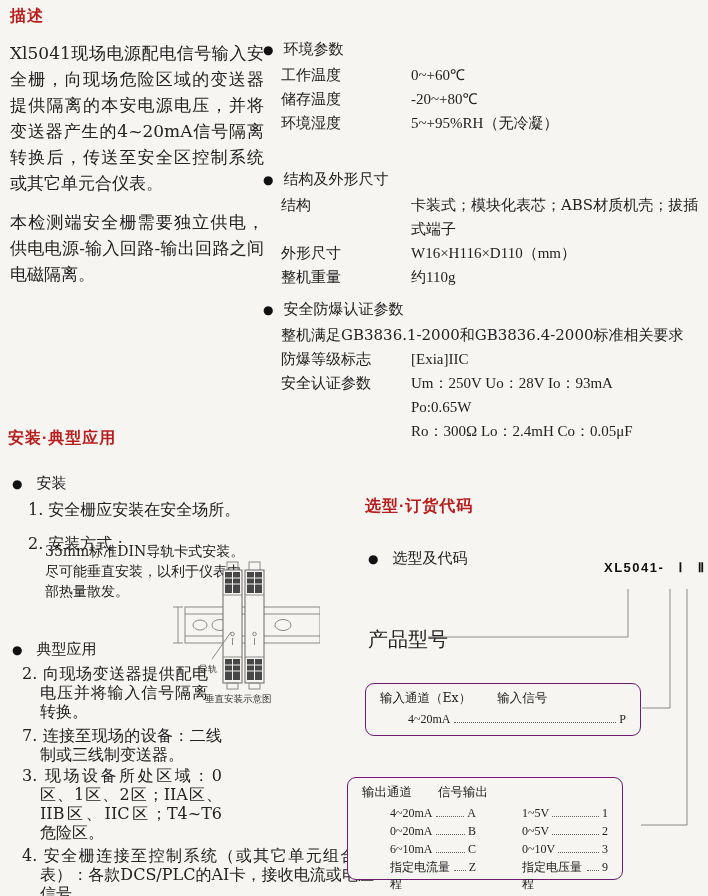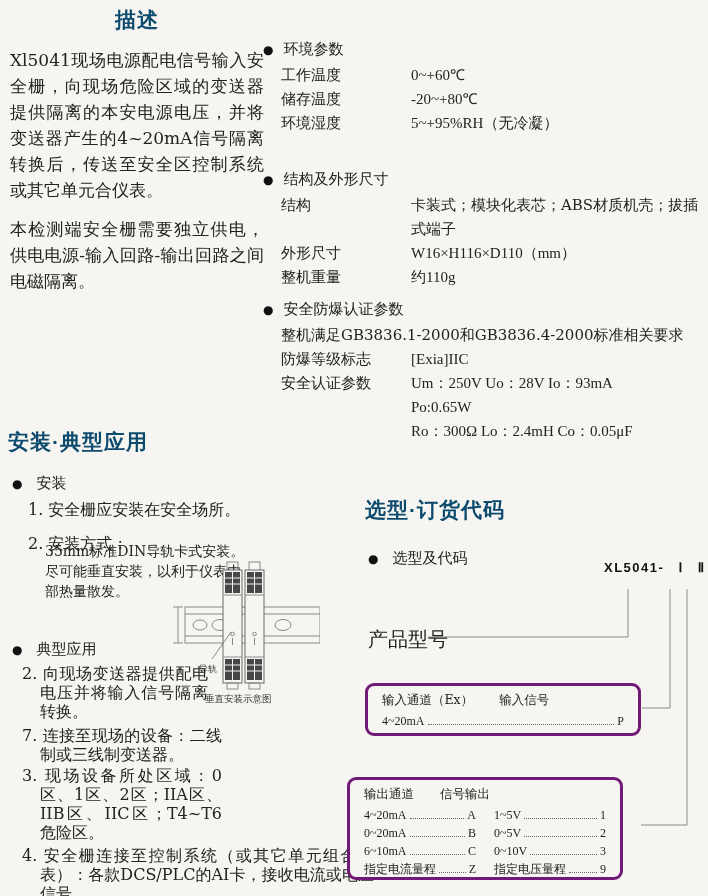--- a/index.html
+++ b/index.html
@@ -3,21 +3,21 @@
 <meta charset="utf-8">
 <style>
   html,body{margin:0;padding:0;}
   .page{
     position:relative;width:708px;height:896px;overflow:hidden;
     background:#f6f5f1;color:#222;
     font-family:"DejaVu Serif", serif;
   }
   *{box-sizing:border-box;}
   h1{margin:0;font-family:"Liberation Sans", sans-serif;font-weight:700;
-     font-size:21px;color:#0c4a6e;letter-spacing:1px;text-align:center;}
+     font-size:16px;color:#b91c1c;letter-spacing:1px;}
   .abs{position:absolute;}
   .kai{font-family:"DejaVu Serif", serif;}
   .val{font-family:"Liberation Serif", serif;}
 
   
   .desc{left:10px;top:6px;width:254px;}
   .desc p{margin:13px 0 0 0;font-size:17px;line-height:26px;text-align:justify;}
 
   
   .spec-block{left:263px;width:443px;font-size:15px;}
@@ -35,24 +35,24 @@
   .bullet-row{display:flex;align-items:center;gap:14px;font-size:15px;}
   .li{font-size:16px;line-height:19px;padding-left:18px;text-indent:-18px;text-align:justify;}
   .note{font-size:14px;line-height:20px;}
 
   
   .h-order{left:365px;top:496px;}
   .model{left:604px;top:560px;font-family:"Liberation Sans", sans-serif;
          font-weight:700;font-size:13px;letter-spacing:1.5px;color:#111;
          display:flex;gap:14px;}
   .prod-label{left:368px;top:626px;font-size:20px;}
-  .code-box{position:absolute;border:3px solid #701a75;border-radius:9px;
+  .code-box{position:absolute;border:1px solid #701a75;border-radius:9px;
             background:#f6f5f1;padding:6px 14px;font-size:12px;}
   .cb-head{display:flex;gap:26px;margin-bottom:3px;font-size:12.5px;}
-  .cb-row{display:flex;align-items:baseline;line-height:17px;}
+  .cb-row{display:flex;align-items:baseline;line-height:17px;margin-left:28px;}
   .leader{flex:1;border-bottom:1.5px dotted #666;margin:0 3px;height:13px;min-width:12px;}
   .cb-grid{display:flex;gap:18px;}
   .cb-col{width:115px;}
   svg text{font-family:"DejaVu Serif", serif;fill:#333;}
   .diag-stroke{stroke:#8a8a88;fill:none;stroke-width:1;}
 </style>
 </head>
 <body>
 
 <div class="page">

